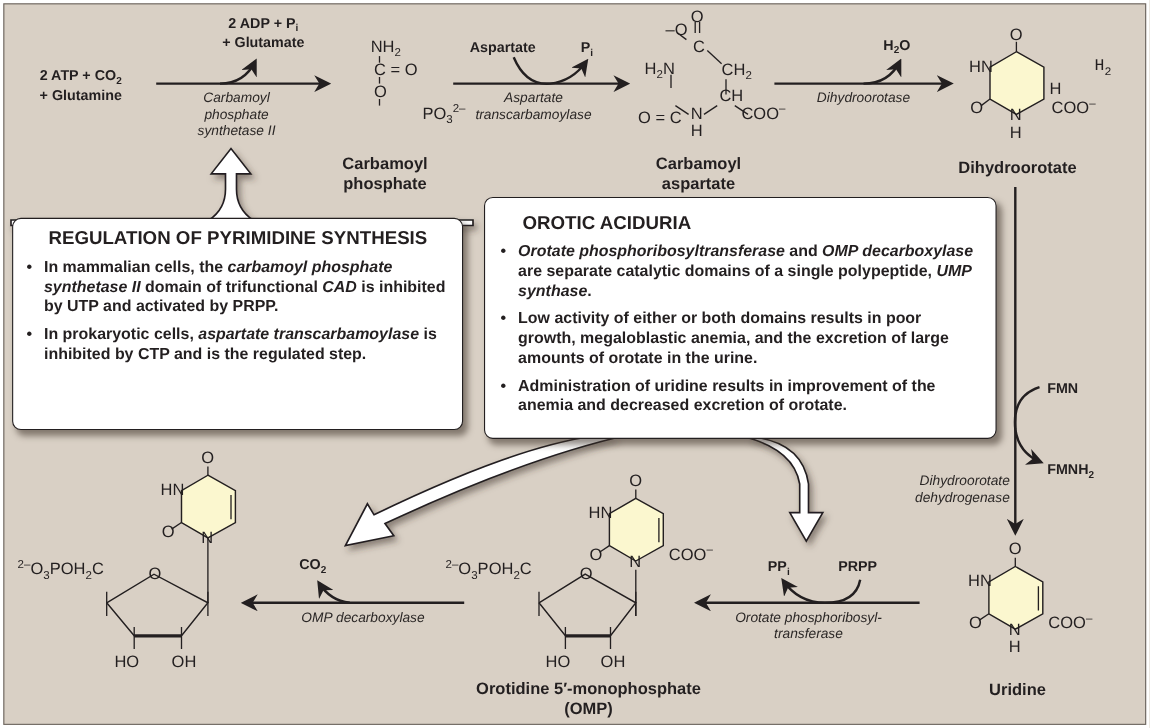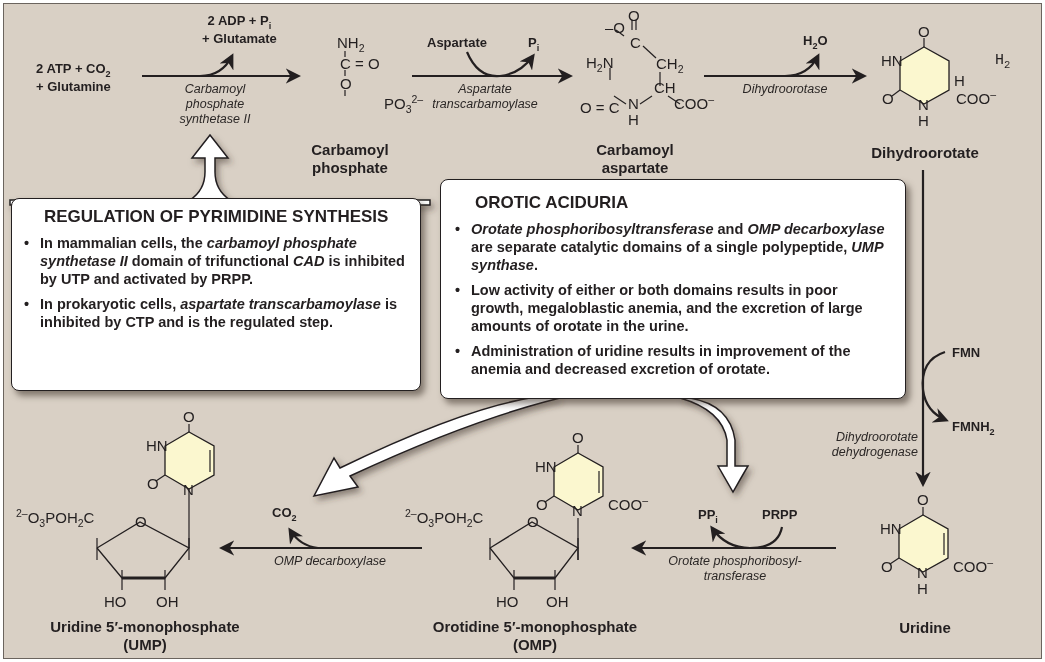--- a/index.html
+++ b/index.html
@@ -217,24 +217,20 @@
   <div class="lbl enz" style="left:260px;top:554px;width:140px;">OMP decarboxylase</div>
 
   <div class="lbl atom" style="left:183px;top:409px;">O</div>
   <div class="lbl atom" style="left:146px;top:438px;">HN</div>
   <div class="lbl atom" style="left:147px;top:476px;">O</div>
   <div class="lbl atom" style="left:183px;top:482px;">N</div>
   <div class="lbl atom" style="left:16px;top:510px;"><sup>2–</sup><span>O</span><sub>3</sub><span>POH</span><sub>2</sub><span>C</span></div>
   <div class="lbl atom" style="left:135px;top:514px;">O</div>
   <div class="lbl atom" style="left:104px;top:594px;">HO</div>
   <div class="lbl atom" style="left:156px;top:594px;">OH</div>
-  <div class="lbl name" style="left:30px;top:618px;width:230px;">
-    <div>Uridine 5′-monophosphate</div>
-    <div>(UMP)</div>
-  </div>
 
   <div class="box" style="left:11px;top:198px;width:410px;height:193px;padding:0 12px;box-sizing:border-box;">
     <h3 style="margin-top:8px;padding-left:20px;">REGULATION OF PYRIMIDINE SYNTHESIS</h3>
     <ul>
         <li><span class="bul">•</span><span>In mammalian cells, the </span><i>carbamoyl phosphate synthetase II</i><span> domain of trifunctional </span><i>CAD</i><span> is inhibited by UTP and activated by PRPP.</span></li>
         <li><span class="bul">•</span><span>In prokaryotic cells, </span><i>aspartate transcarbamoylase</i><span> is inhibited by CTP and is the regulated step.</span></li>
       </ul>
   </div>
 
   <div class="box" style="left:440px;top:179px;width:466px;height:220px;padding:0 14px;box-sizing:border-box;">

